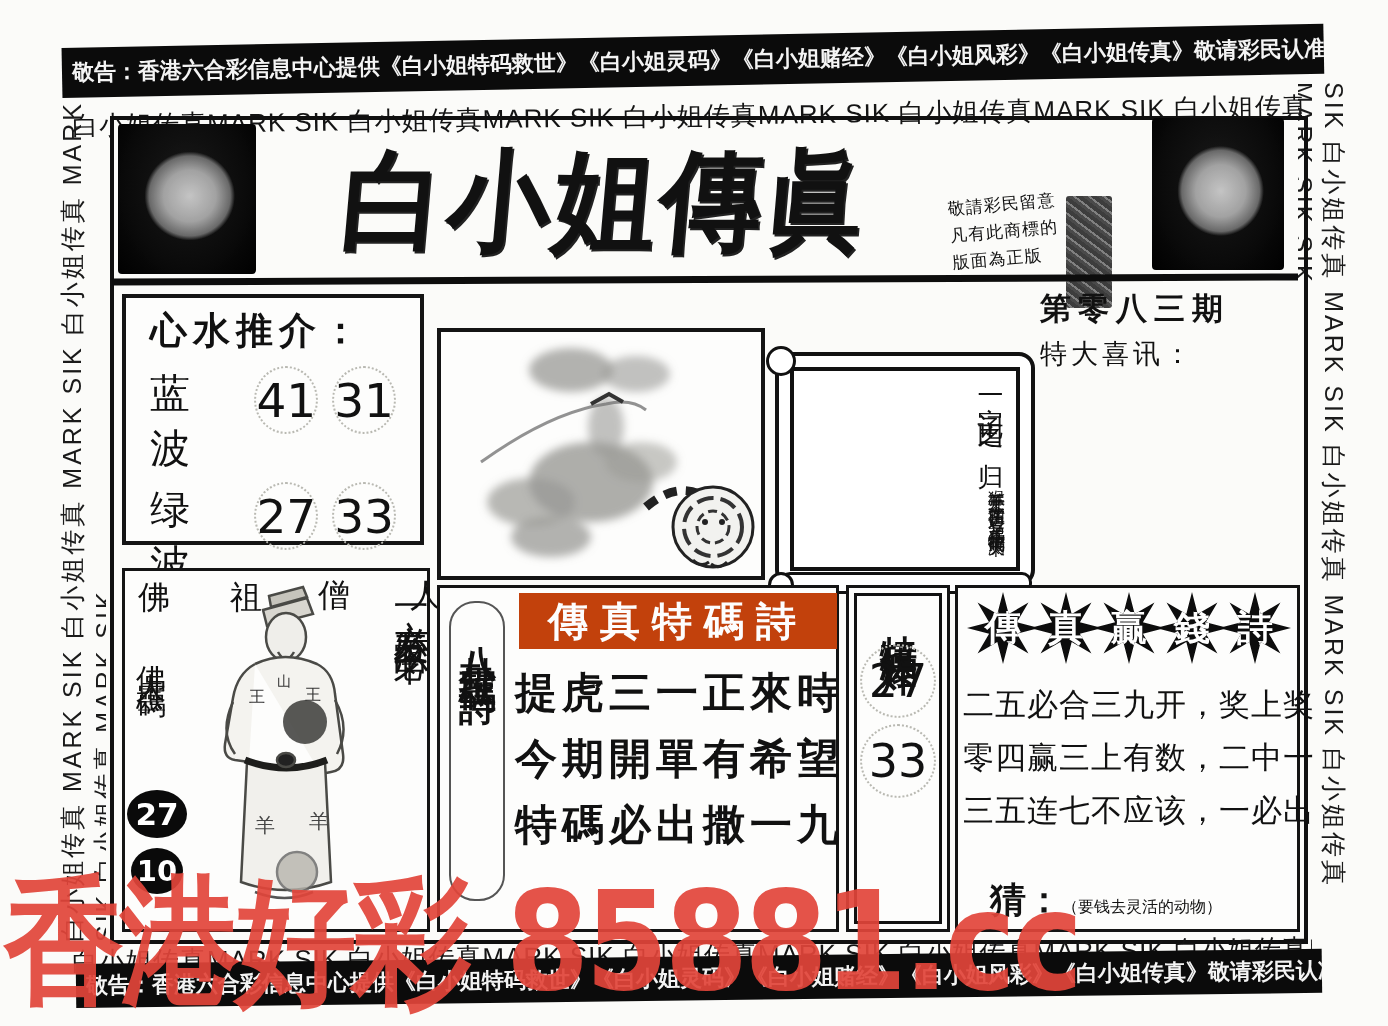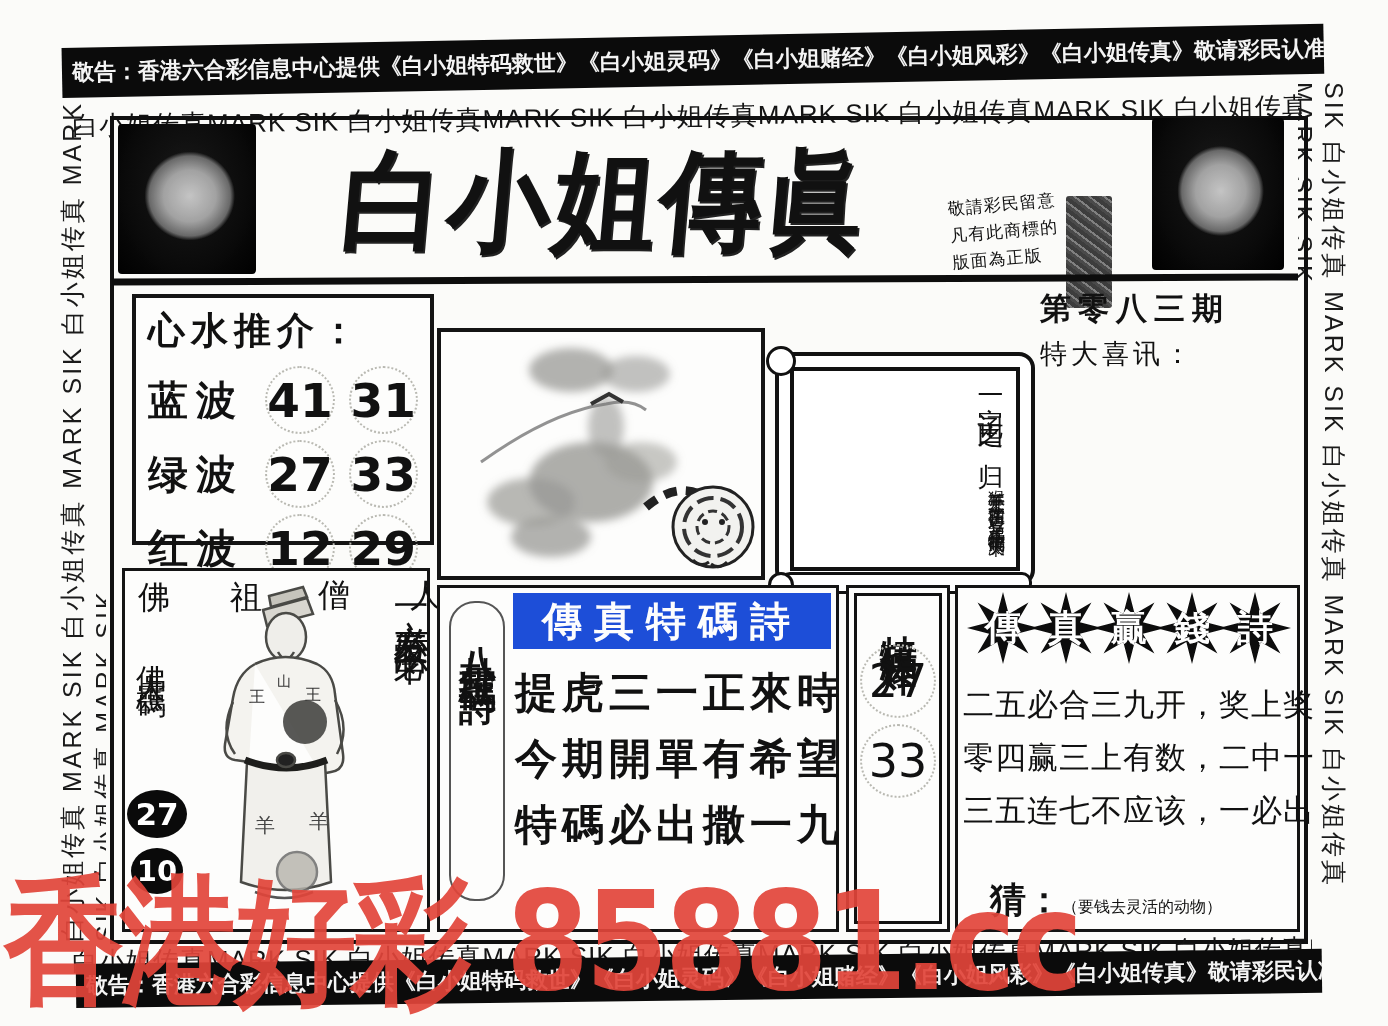--- a/index.html
+++ b/index.html
@@ -32,21 +32,21 @@
   .big-title{font-weight:bold;transform:skewX(-5deg) scaleY(1.08);letter-spacing:4px;
              text-shadow:2px 2px 0 #222;}
   .note-small{font-size:17px;line-height:27px;transform:rotate(-5deg);letter-spacing:1px;}
   .stamp{background:
       repeating-linear-gradient(37deg,#2c2c2c 0 3px,#6b6b6b 3px 5px,#1d1d1d 5px 9px),
       #333;opacity:.85;border-radius:3px;}
 
   
   .panel{border:4px solid #141414;box-sizing:border-box;background:#fdfdfc;}
   .hw-title{font-size:37px;font-weight:bold;letter-spacing:6px;}
-  .hw-row{display:flex;align-items:center;font-size:40px;font-weight:bold;}
+  .hw-row{display:flex;align-items:flex-start;font-size:40px;}
   .hw-label{width:118px;letter-spacing:8px;}
   .hw-num{width:70px;height:64px;display:flex;align-items:center;justify-content:center;
           font-size:47px;font-family:"DejaVu Sans",sans-serif;border:2px dotted #b9b9b2;
           border-radius:50%;margin-left:14px;}
 
   
   .scroll-outer{border:4px solid #111;border-radius:16px;background:#fff;}
   .scroll-inner{position:absolute;inset:11px;border:4px solid #111;background:#fff;
                 writing-mode:vertical-rl;display:flex;padding:10px 8px;box-sizing:border-box;}
   .scroll-main{font-size:26px;letter-spacing:6px;margin-left:10px;}
@@ -63,22 +63,22 @@
   .badge{background:#0a0a0a;color:#fff;border-radius:50%;display:flex;align-items:center;
          justify-content:center;font-family:"DejaVu Sans",sans-serif;font-weight:bold;}
 
   
   .bagua{border:2px solid #555;border-radius:26px;display:flex;justify-content:center;
          padding-top:14px;box-sizing:border-box;}
   .bagua span{writing-mode:vertical-rl;text-orientation:upright;font-size:37px;font-weight:bold;
               letter-spacing:10px;}
 
   
-  .poem-head{background:#1d4ed8;color:#fdfdfd;font-size:40px;font-weight:bold;letter-spacing:12px;
-             display:flex;align-items:center;justify-content:center;}
+  .poem-head{background:#c2410c;color:#fdfdfd;font-size:40px;font-weight:bold;letter-spacing:12px;
+             display:flex;align-items:center;justify-content:center;margin-left:6px;}
   .poem-line{font-size:42px;font-weight:bold;letter-spacing:5px;line-height:66px;white-space:nowrap;}
 
   
   .exp-inner{position:absolute;inset:5px;border:3px solid #111;display:flex;flex-direction:column;
              align-items:center;padding-top:10px;box-sizing:border-box;}
   .exp-label{writing-mode:vertical-rl;text-orientation:upright;font-size:37px;font-weight:bold;
              letter-spacing:8px;}
   .exp-num{width:72px;height:70px;display:flex;align-items:center;justify-content:center;
            font-size:46px;font-family:"DejaVu Sans",sans-serif;border:2px dotted #b9b9b2;
            border-radius:50%;margin-top:6px;}
@@ -122,21 +122,21 @@
     <div>敬請彩民留意</div>
     <div>凡有此商標的</div>
     <div>版面為正版</div>
   </div>
   <div class="abs stamp" style="left:1066px;top:196px;width:46px;height:112px;"></div>
   <div class="abs photo" style="left:1152px;top:118px;width:132px;height:152px;"></div>
   <div class="abs divider" style="left:112px;top:276px;width:1186px;height:7px;transform:rotate(-0.25deg);"></div>
 
   <div class="abs" style="left:1040px;top:288px;font-size:31px;letter-spacing:7px;font-weight:bold;">第零八三期</div>
 
-  <div class="abs panel" style="left:132px;top:294px;width:302px;height:251px;padding:8px 12px;">
+  <div class="abs panel" style="left:122px;top:294px;width:302px;height:251px;padding:8px 24px;">
     <div class="hw-title">心水推介：</div>
     <div class="hw-row" style="margin-top:10px;">
       <span class="hw-label">蓝波</span>
       <span class="hw-num">41</span>
       <span class="hw-num">31</span>
     </div>
     <div class="hw-row" style="margin-top:6px;">
       <span class="hw-label">绿波</span>
       <span class="hw-num">27</span>
       <span class="hw-num">33</span>

